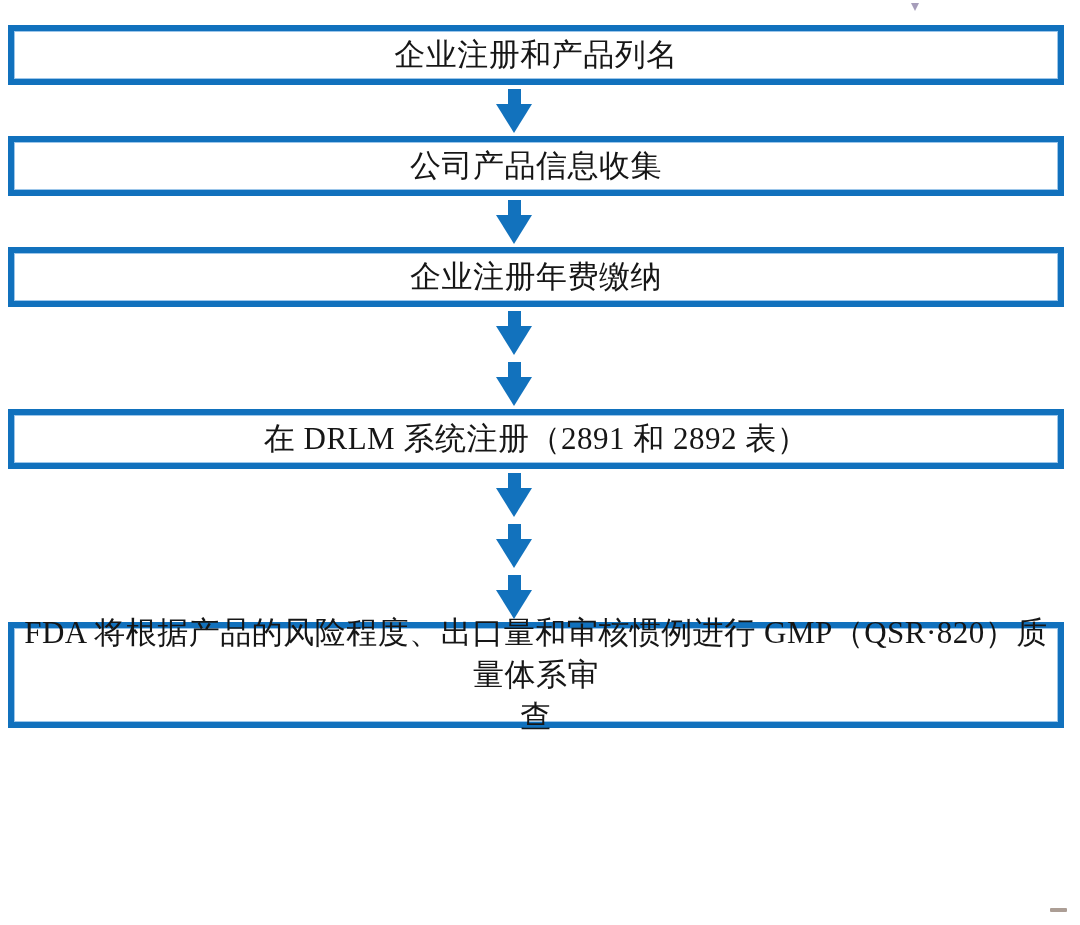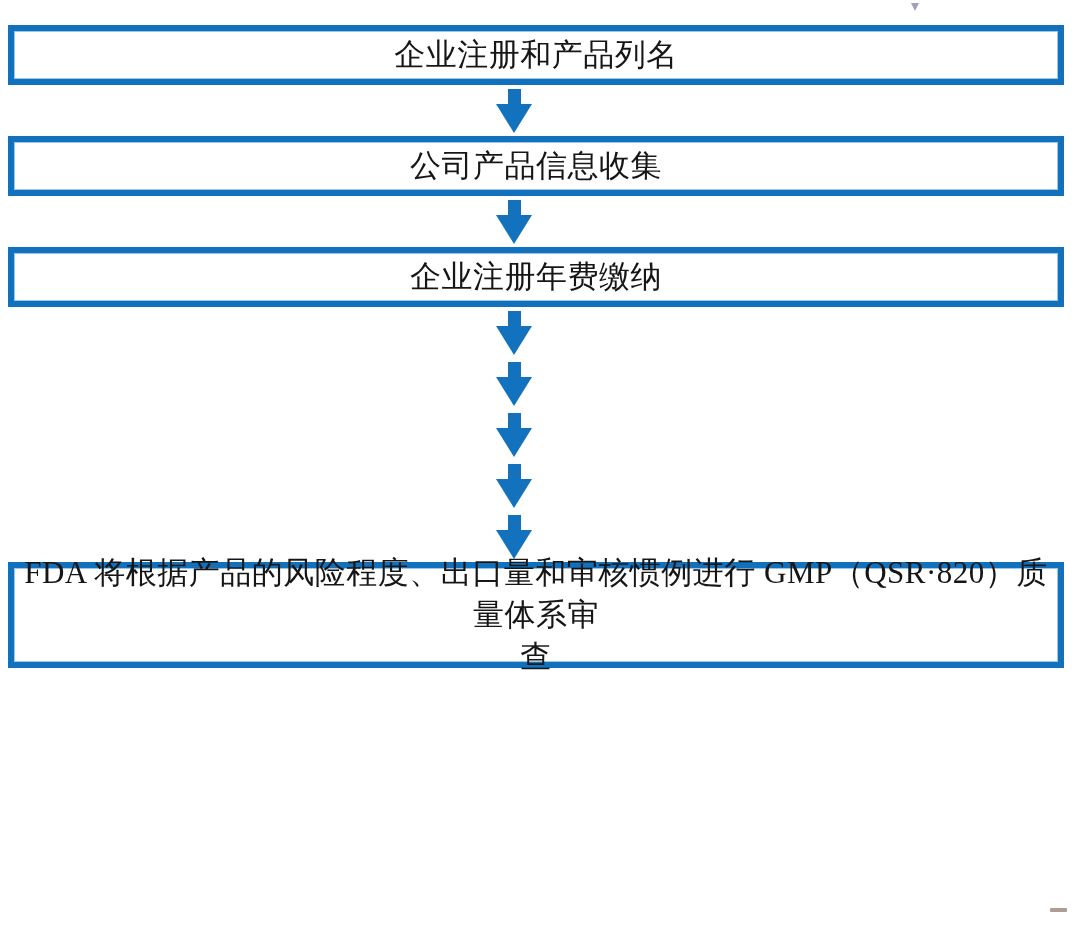--- a/index.html
+++ b/index.html
@@ -121,20 +121,23 @@
       <div class="stem"></div>
       <div class="head"></div>
     </div>
 
 
     <div class="arrow">
       <div class="stem"></div>
       <div class="head"></div>
     </div>
 
+    <div class="flow-box">
+      <span>在 DRLM 系统注册（2891 和 2892 表）</span>
+    </div>
 
     <div class="arrow">
       <div class="stem"></div>
       <div class="head"></div>
     </div>
 
 
     <div class="arrow">
       <div class="stem"></div>
       <div class="head"></div>

